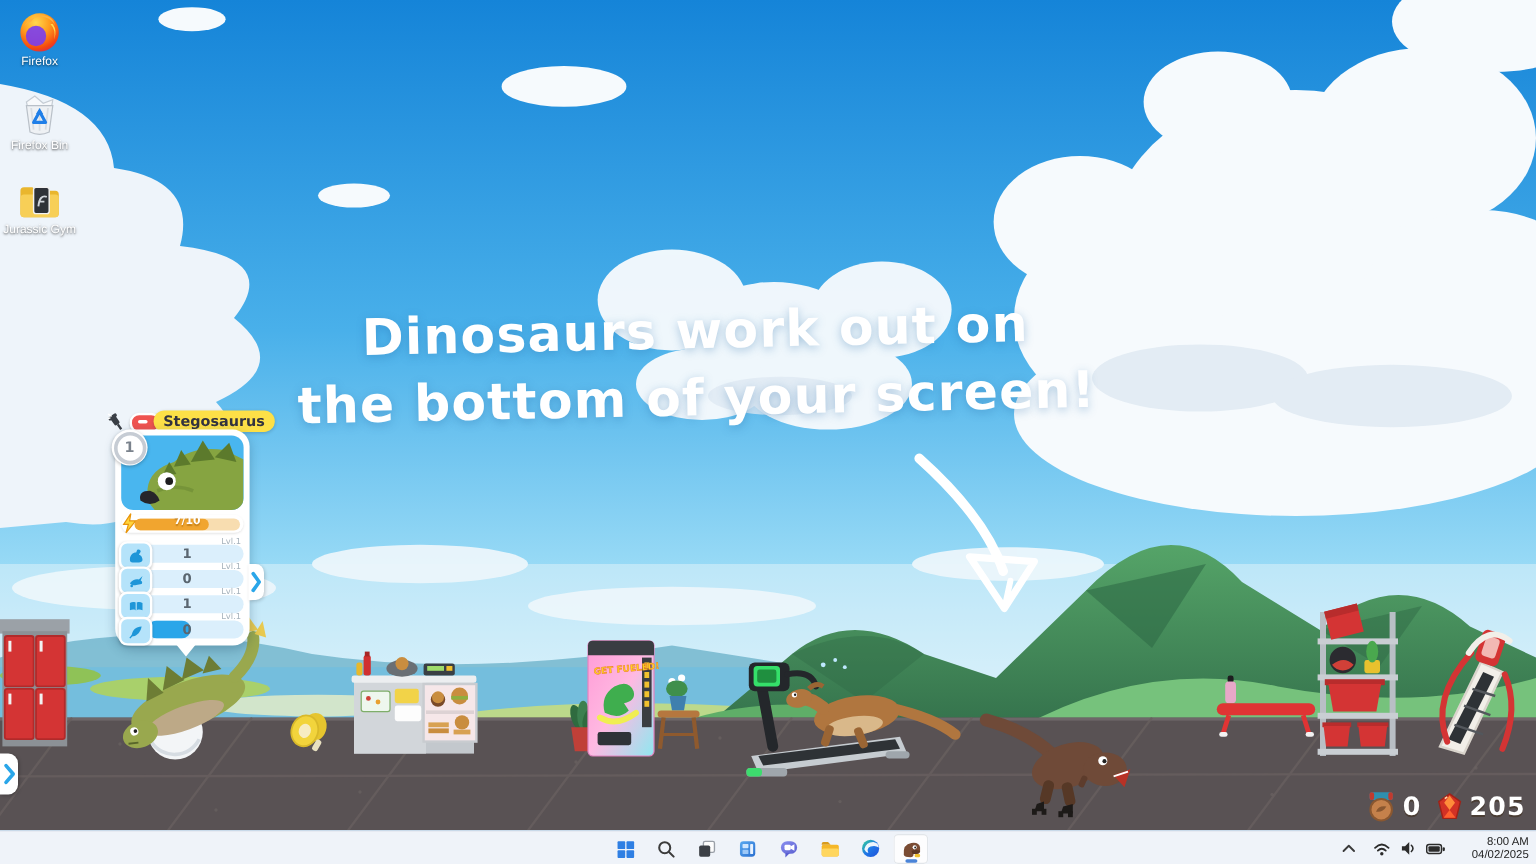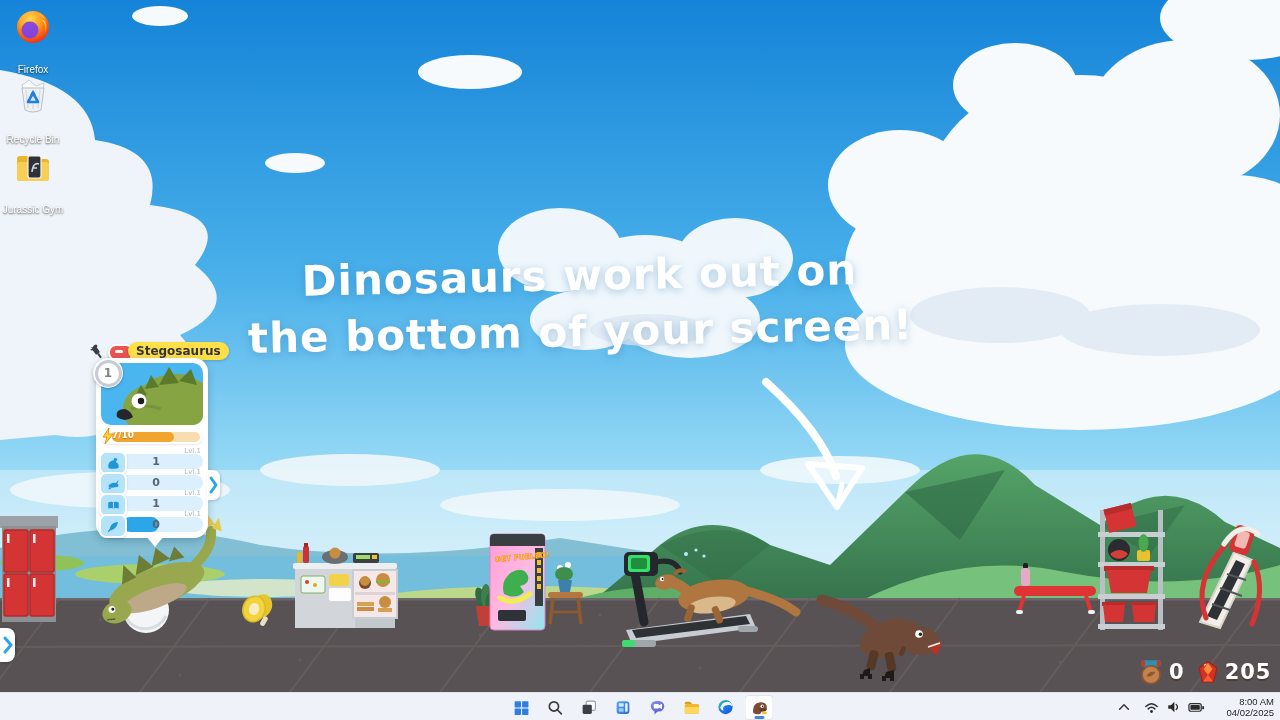--- a/index.html
+++ b/index.html
@@ -4,21 +4,21 @@
 <style>
   html,body{margin:0;padding:0}
   #screen{position:relative;width:1280px;height:720px;overflow:hidden;
           font-family:"Liberation Sans",sans-serif;background:#2f95e0}
   .abs{position:absolute}
   svg{display:block}
 
   
   .dicon{position:absolute;width:62px;text-align:center;color:#fff;font-size:10px;z-index:25;cursor:default}
   .dicon svg{margin:0 auto}
-  .dicon .lbl{margin-top:18px;text-shadow:0 1px 2px rgba(0,0,0,.75);line-height:11px}
+  .dicon .lbl{margin-top:0;text-shadow:0 1px 2px rgba(0,0,0,.75);line-height:11px}
 
   
   .overlay-text{position:absolute;left:230px;top:248px;width:700px;text-align:center;color:#fff;
     font-family:"DejaVu Sans",sans-serif;font-weight:bold;font-size:42px;line-height:56px;
     letter-spacing:1px;transform:rotate(-1.2deg);z-index:10;
     text-shadow:0 2px 8px rgba(40,110,170,.35)}
   .overlay-arrow{position:absolute;left:738px;top:368px;z-index:10}
 
   
   .dino-card{position:absolute;left:88px;top:342px;width:132px;height:212px;z-index:40;font-family:"DejaVu Sans",sans-serif}
@@ -32,21 +32,21 @@
   .min-btn::after{content:"";position:absolute;left:5px;top:4px;width:8px;height:2.5px;background:#fff;border-radius:2px}
   .img-area{position:absolute;left:5px;top:5px;width:102px;height:62px;background:#49b6ef;border-radius:10px;overflow:hidden}
   .level-ring{position:absolute;left:-3px;top:0;width:30px;height:30px;background:#fff;border-radius:50%;
     box-shadow:0 1px 3px rgba(0,0,0,.25);display:flex;align-items:center;justify-content:center}
   .level-ring .ring{width:21px;height:21px;border:3px solid #c6ccd4;border-radius:50%;
     display:flex;align-items:center;justify-content:center;font-size:12px;font-weight:bold;color:#7a828c}
   .energy{position:absolute;left:5px;top:71px;width:102px;height:15px;background:#fff;border-radius:8px;
     box-shadow:0 1px 2px rgba(0,0,0,.1)}
   .energy-track{position:absolute;left:11px;top:2.5px;right:3px;bottom:2.5px;background:#f8ddb0;border-radius:6px;overflow:hidden}
   .energy-fill{height:100%;background:#f1a52f;border-radius:6px}
-  .energy-label{position:absolute;left:11px;right:3px;top:1px;text-align:left;font-size:9px;font-weight:bold;color:#fff;
+  .energy-label{position:absolute;left:11px;right:3px;top:1px;text-align:center;font-size:9px;font-weight:bold;color:#fff;
     text-shadow:0 1px 1px rgba(150,90,0,.5)}
   .energy .bolt{position:absolute;left:-1px;top:-2px}
   .stats{position:absolute;left:5px;top:90px;width:102px;height:88px}
   .stat-row{position:absolute;left:0;width:102px;height:22px}
   .stat-row .lvl{position:absolute;right:2px;top:-1px;font-size:7px;font-weight:normal;color:#a7b3bc}
   .stat-row .bar{position:absolute;left:8px;top:6px;width:94px;height:15px;background:#dbeffc;border-radius:8px;overflow:hidden}
   .stat-row .fill{position:absolute;left:14px;top:0;height:15px;background:#2aa6e9;border-radius:8px;width:0}
   .stat-row .val{position:absolute;left:8px;top:6px;width:94px;height:15px;line-height:15px;text-align:center;
     font-size:11px;font-weight:bold;color:#5a6670}
   .stat-row .chip{position:absolute;left:-2px;top:3px;width:24px;height:20px;background:#b5e3fa;border:2px solid #fff;
@@ -422,21 +422,21 @@
   </div>
 
   <div class="dicon" style="left:2px;top:76px">
     <svg width="38" height="40" viewBox="0 0 38 40">
       <polygon points="8,9 15,4 22,10 30,7 29,13 9,13" fill="#f7f9fb" stroke="#c5ccd4"></polygon>
       <path d="M8,12 L30,12 L27,34 Q19,38 11,34 Z" fill="#eef1f4" stroke="#b9c0c8"></path>
       <path d="M12,14 L14,32 M19,14 L19,33 M26,14 L24,32" stroke="#d8dde2" stroke-width="1.5" fill="none"></path>
       <polygon points="19,17 24,26 14,26" fill="none" stroke="#1f7fe8" stroke-width="2.6" stroke-linejoin="round"></polygon>
       <polygon points="19,14 22,19 16,19" fill="#1f7fe8"></polygon>
     </svg>
-    <div class="lbl">Recycle Bin</div>
+    <div class="lbl">Firefox Bin</div>
   </div>
 
   <div class="dicon" style="left:2px;top:148px">
     <svg width="40" height="38" viewBox="0 0 40 38">
       <path d="M4,11 Q4,8 7,8 L14,8 L17,11 L33,11 Q36,11 36,14 L36,30 Q36,33 33,33 L7,33 Q4,33 4,30 Z" fill="#e9b62e"></path>
       <rect x="4" y="14" width="32" height="19" rx="3" fill="#f7cf57"></rect>
       <rect x="15" y="8" width="13" height="22" rx="2" fill="#2e3238" stroke="#f2f2f2" stroke-width="1.2"></rect>
       <path d="M19,24 Q20,14 26,16 M20,20 L24,20" stroke="#cfd4da" stroke-width="1.6" fill="none"></path>
     </svg>
     <div class="lbl">Jurassic Gym</div>

